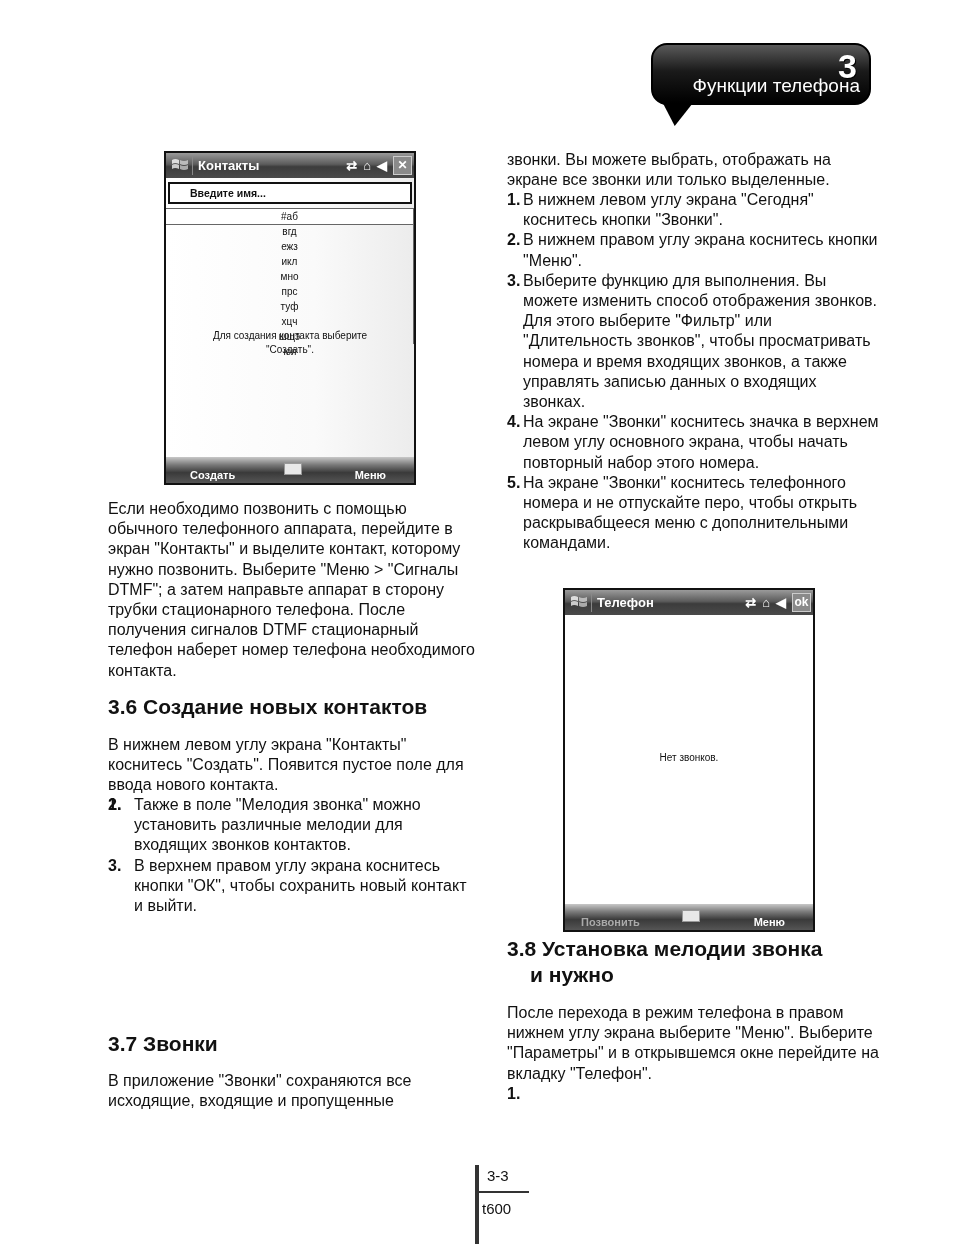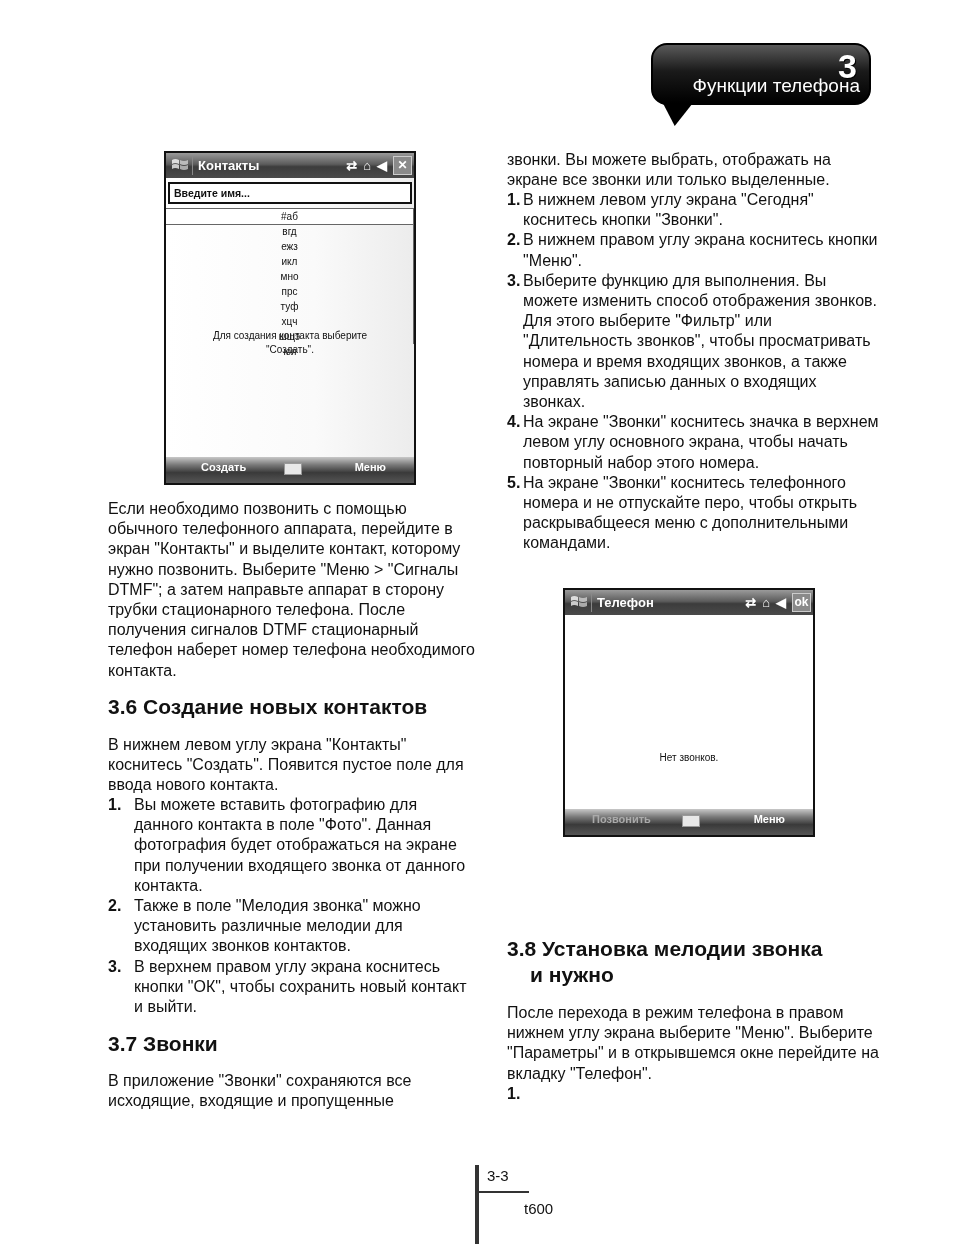--- a/index.html
+++ b/index.html
@@ -32,41 +32,41 @@
     background: linear-gradient(180deg, #9a9a9a 0%, #5c5c5c 45%, #3c3c3c 55%, #4a4a4a 100%); }
   .phone .winlogo { position: absolute; left: 4px; top: 3px; width: 20px; height: 18px; }
   .phone .tsep { position: absolute; left: 26px; top: 3px; width: 1px; height: 19px; background: #888; }
   .phone .ttitle { position: absolute; left: 32px; top: 5px; font-size: 13px; font-weight: bold; color: #fff; }
   .phone .ticons { position: absolute; right: 2px; top: 3px; height: 19px; display: flex; align-items: center; gap: 6px; }
   .phone .ticon { color: #fff; font-size: 13px; line-height: 19px; font-weight: bold; }
   .phone .tbtn { width: 19px; height: 19px; background: #8a8a8a; border: 1px solid #ccc; color: #fff;
     font-size: 12px; font-weight: bold; text-align: center; line-height: 17px; }
   .phone .softbar { position: absolute; left: 0; right: 0; bottom: 0; height: 26px;
     background: linear-gradient(180deg, #c8c8c8 0%, #7a7a7a 30%, #3a3a3a 60%, #555 100%); }
-  .phone .softkey { position: absolute; top: 4px; font-size: 11px; font-weight: bold; color: #fff; margin-left: 11px; }
+  .phone .softkey { position: absolute; top: 12px; font-size: 11px; font-weight: bold; color: #fff; }
   .phone .softkey.dim { color: #aaa; }
   .phone .kbd { position: absolute; top: 6px; width: 18px; height: 12px; background: #e8e8e8; border: 1px solid #999; }
   .phone .msg { position: absolute; left: 0; right: 0; text-align: center; font-size: 10px; line-height: 14px; color: #111; }
 
   .contacts { left: 164px; top: 151px; width: 252px; height: 334px;
     background: linear-gradient(90deg, #ffffff 0%, #fafafa 60%, #ececec 100%); }
   .contacts .search { position: absolute; left: 2px; top: 29px; right: 2px; height: 22px; border: 2px solid #111;
-    background: #fff; font-size: 10.5px; font-weight: bold; padding: 3px 4px; }
+    background: #fff; font-size: 10.5px; font-weight: bold; padding: 3px 20px; }
   .contacts .abc { position: absolute; left: 0; right: 0; top: 55px; height: 17px; display: flex;
     border-top: 1px solid #666; border-bottom: 1px solid #666; background: #fff; flex-direction: column; }
   .contacts .abc .cell { flex: 1; text-align: center; font-size: 10px; line-height: 15px; border-right: 1px solid #666; color: #111; }
   .contacts .abc .cell:last-child { border-right: none; }
 
-  .phoneapp { left: 563px; top: 588px; width: 252px; height: 249px; }
+  .phoneapp { left: 563px; top: 588px; width: 252px; height: 344px; }
 
   
   .footer-vline { position: absolute; left: 475px; top: 1165px; width: 4px; height: 79px; background: #333; }
   .footer-hline { position: absolute; left: 479px; top: 1191px; width: 50px; height: 2px; background: #333; }
   .footer-page { position: absolute; left: 487px; top: 1167px; font-size: 15px; color: #111; }
-  .footer-model { position: absolute; left: 482px; top: 1200px; font-size: 15px; color: #111; margin-left: 42px; }
+  .footer-model { position: absolute; left: 482px; top: 1200px; font-size: 15px; color: #111; }
 </style>
 </head>
 <body>
 
 <div class="chapter-tail"></div>
 <div class="chapter-badge">
   <span class="num">3</span>
   <span class="title">Функции телефона</span>
 </div>
 
@@ -109,21 +109,20 @@
   </div>
 </div>
 
 <div class="p" style="left:108px; top:499px; width:370px;">Если необходимо позвонить с помощью обычного телефонного аппарата, перейдите в экран "Контакты" и выделите контакт, которому нужно позвонить. Выберите "Меню &gt; "Сигналы DTMF"; а затем направьте аппарат в сторону трубки стационарного телефона. После получения сигналов DTMF стационарный телефон наберет номер телефона необходимого контакта.</div>
 
 <div class="h" style="left:108px; top:694px;">3.6 Создание новых контактов</div>
 <div class="p" style="left:108px; top:735px; width:365px;">В нижнем левом углу экрана "Контакты" коснитесь "Создать". Появится пустое поле для ввода нового контакта.</div>
 <div class="list left" style="left:108px; top:795px; width:365px;">
   <div class="li">
     <span class="n">1.</span>
-    <span>Вы можете вставить фотографию для данного контакта в поле "Фото". Данная фотография будет отображаться на экране при получении входящего звонка от данного контакта.</span>
   </div>
   <div class="li">
     <span class="n">2.</span>
     <span>Также в поле "Мелодия звонка" можно установить различные мелодии для входящих звонков контактов.</span>
   </div>
   <div class="li">
     <span class="n">3.</span>
     <span>В верхнем правом углу экрана коснитесь кнопки "ОК", чтобы сохранить новый контакт и выйти.</span>
   </div>
 </div>

